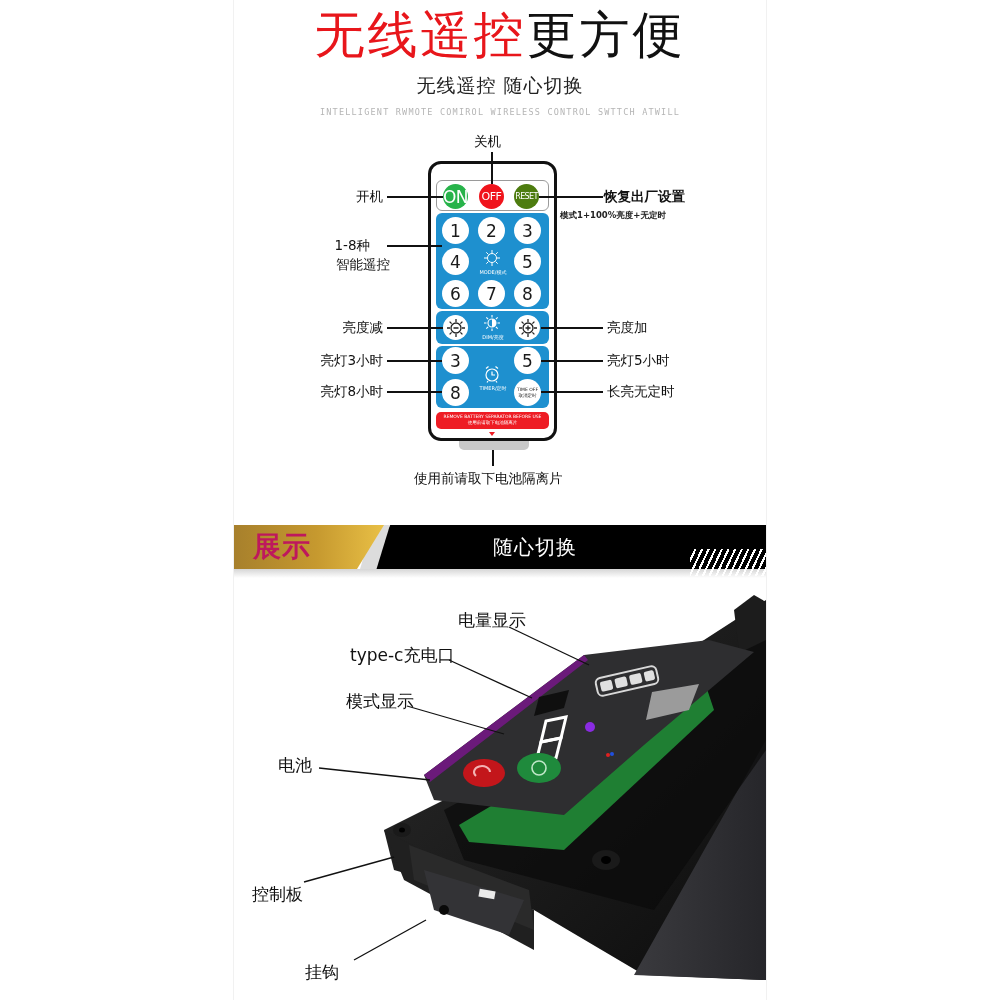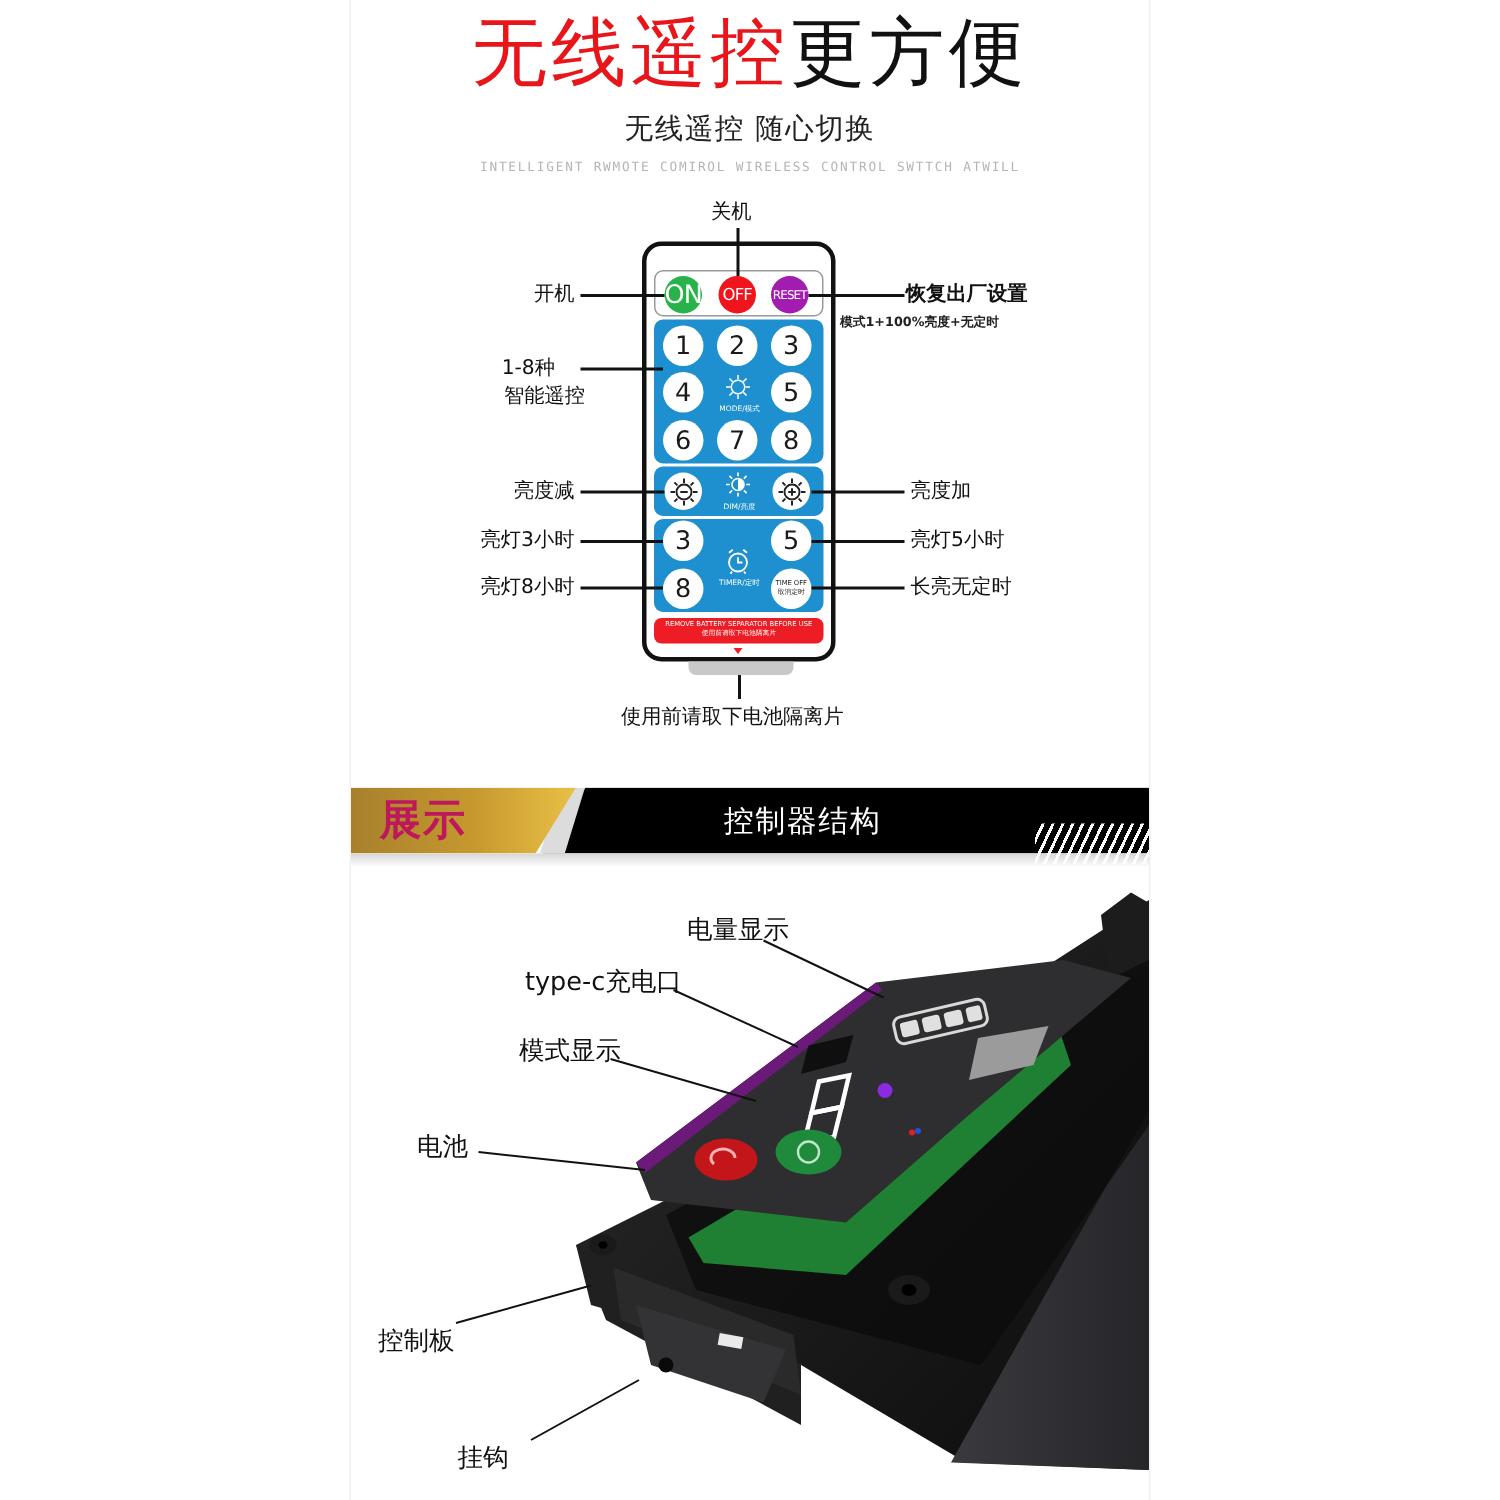--- a/index.html
+++ b/index.html
@@ -17,21 +17,21 @@
   .subtitle-en { position: absolute; left: 0; width: 1000px; top: 107px; text-align: center; font-family: "DejaVu Sans Mono", "Liberation Mono", monospace; font-size: 8.5px; color: #b5b5b5; letter-spacing: 1.2px; }
 
   
   .remote { position: absolute; left: 428px; top: 161px; width: 129px; height: 280px; border: 3px solid #111; border-radius: 13px; background: #fff; }
   .remote-tab { position: absolute; left: 459px; top: 441px; width: 70px; height: 9px; background: #c8c8c8; border-radius: 0 0 5px 5px; }
 
   .power-row { position: absolute; left: 436px; top: 180px; width: 113px; height: 31px; border: 1px solid #9a9a9a; border-radius: 6px; background: #fff; }
   .pbtn { position: absolute; top: 184px; width: 25px; height: 25px; border-radius: 50%; color: #fff; font-size: 10px; display: flex; align-items: center; justify-content: center; letter-spacing: -0.5px; }
   .pbtn.on { left: 443px; background: #27b34a; font-size: 17px; }
   .pbtn.off { left: 479px; background: #f0141c; font-size: 11px; }
-  .pbtn.reset { left: 514px; background: #a21caf; font-size: 8px; letter-spacing: -0.6px; }
+  .pbtn.reset { left: 514px; background: #4d7c0f; font-size: 8px; letter-spacing: -0.6px; }
 
   .blue-panel { position: absolute; background: #1e90cf; border-radius: 6px; }
   .panel-modes { left: 436px; top: 213px; width: 113px; height: 96px; }
   .panel-dim { left: 436px; top: 311px; width: 113px; height: 33px; }
   .panel-timer { left: 436px; top: 346px; width: 113px; height: 62px; }
 
   .nbtn { position: absolute; width: 27px; height: 27px; border-radius: 50%; background: #fff; color: #1a1a1a; font-size: 17px; display: flex; align-items: center; justify-content: center; }
   .ibtn { position: absolute; width: 25px; height: 25px; border-radius: 50%; background: #fff; display: flex; align-items: center; justify-content: center; }
   .ibtn svg, .icon-mid svg { display: block; }
   .icon-mid { position: absolute; display: flex; align-items: center; justify-content: center; }
@@ -184,21 +184,21 @@
   <div class="lbl" style="left:607px;top:383px">长亮无定时</div>
   <div class="lbl" style="left:414px;top:470px">使用前请取下电池隔离片</div>
 </div>
 
 <div>
   <div class="banner-shadow"></div>
   <div class="banner-black"></div>
   <div class="banner-gap"></div>
   <div class="banner-gold"></div>
   <div class="banner-gold-text">展示</div>
-  <div class="banner-title">控制器结构</div>
+  <div class="banner-title">随心切换</div>
   <div class="stripes"></div>
 </div>
 
 <div class="device">
   <svg width="532" height="420" viewBox="0 0 532 420">
     <defs>
       <linearGradient id="caseG" x1="0" y1="0" x2="1" y2="1">
         <stop offset="0" stop-color="#2b2b2b"></stop>
           <stop offset="1" stop-color="#0c0c0c"></stop>
       </linearGradient>

